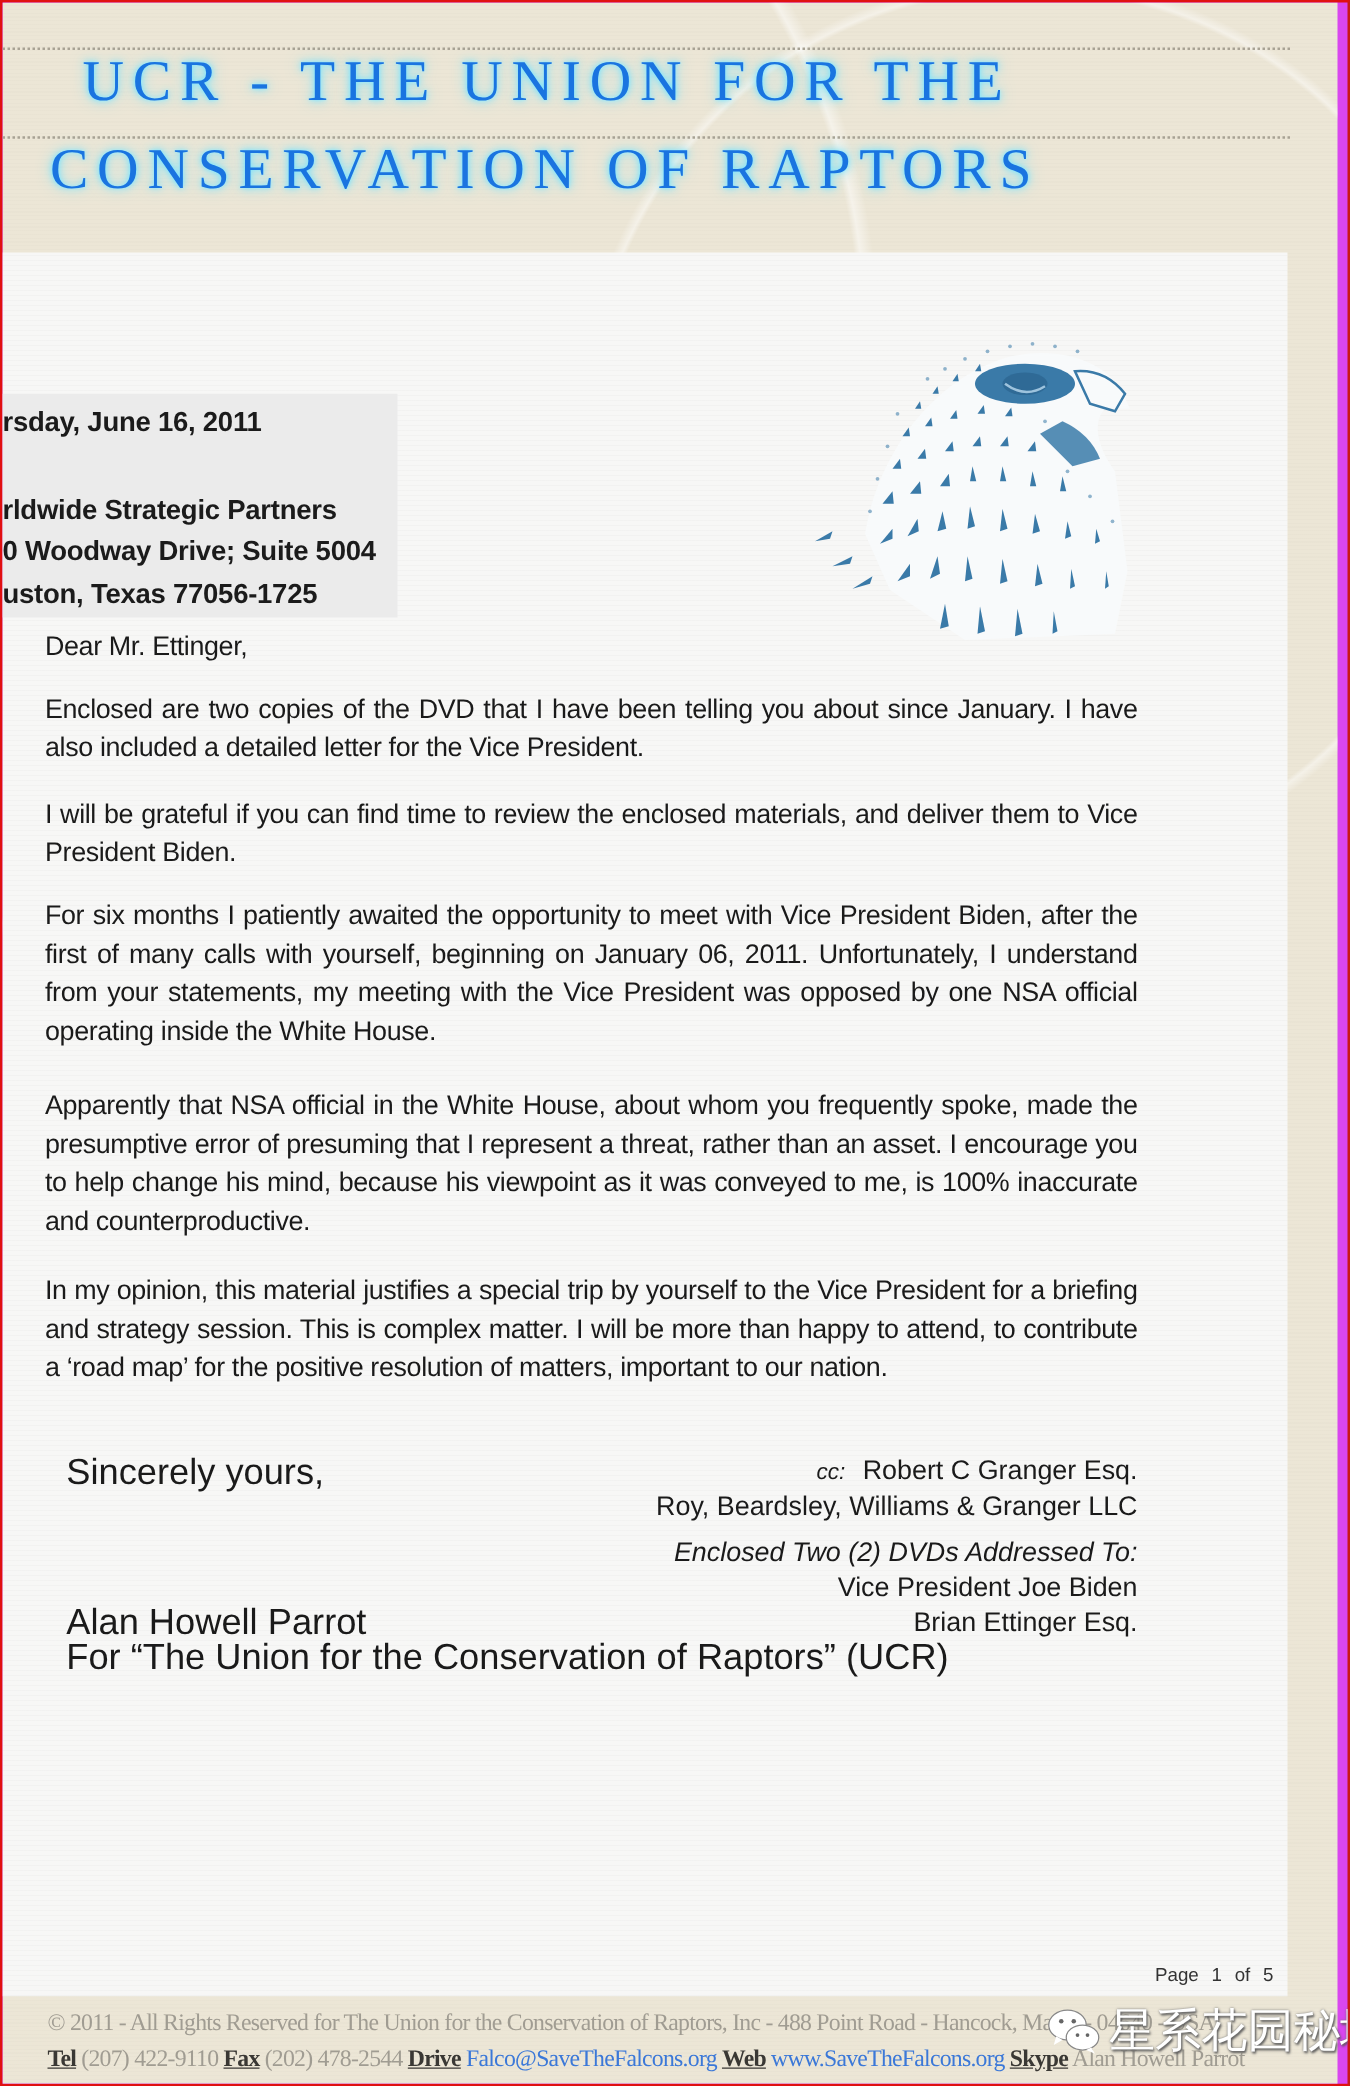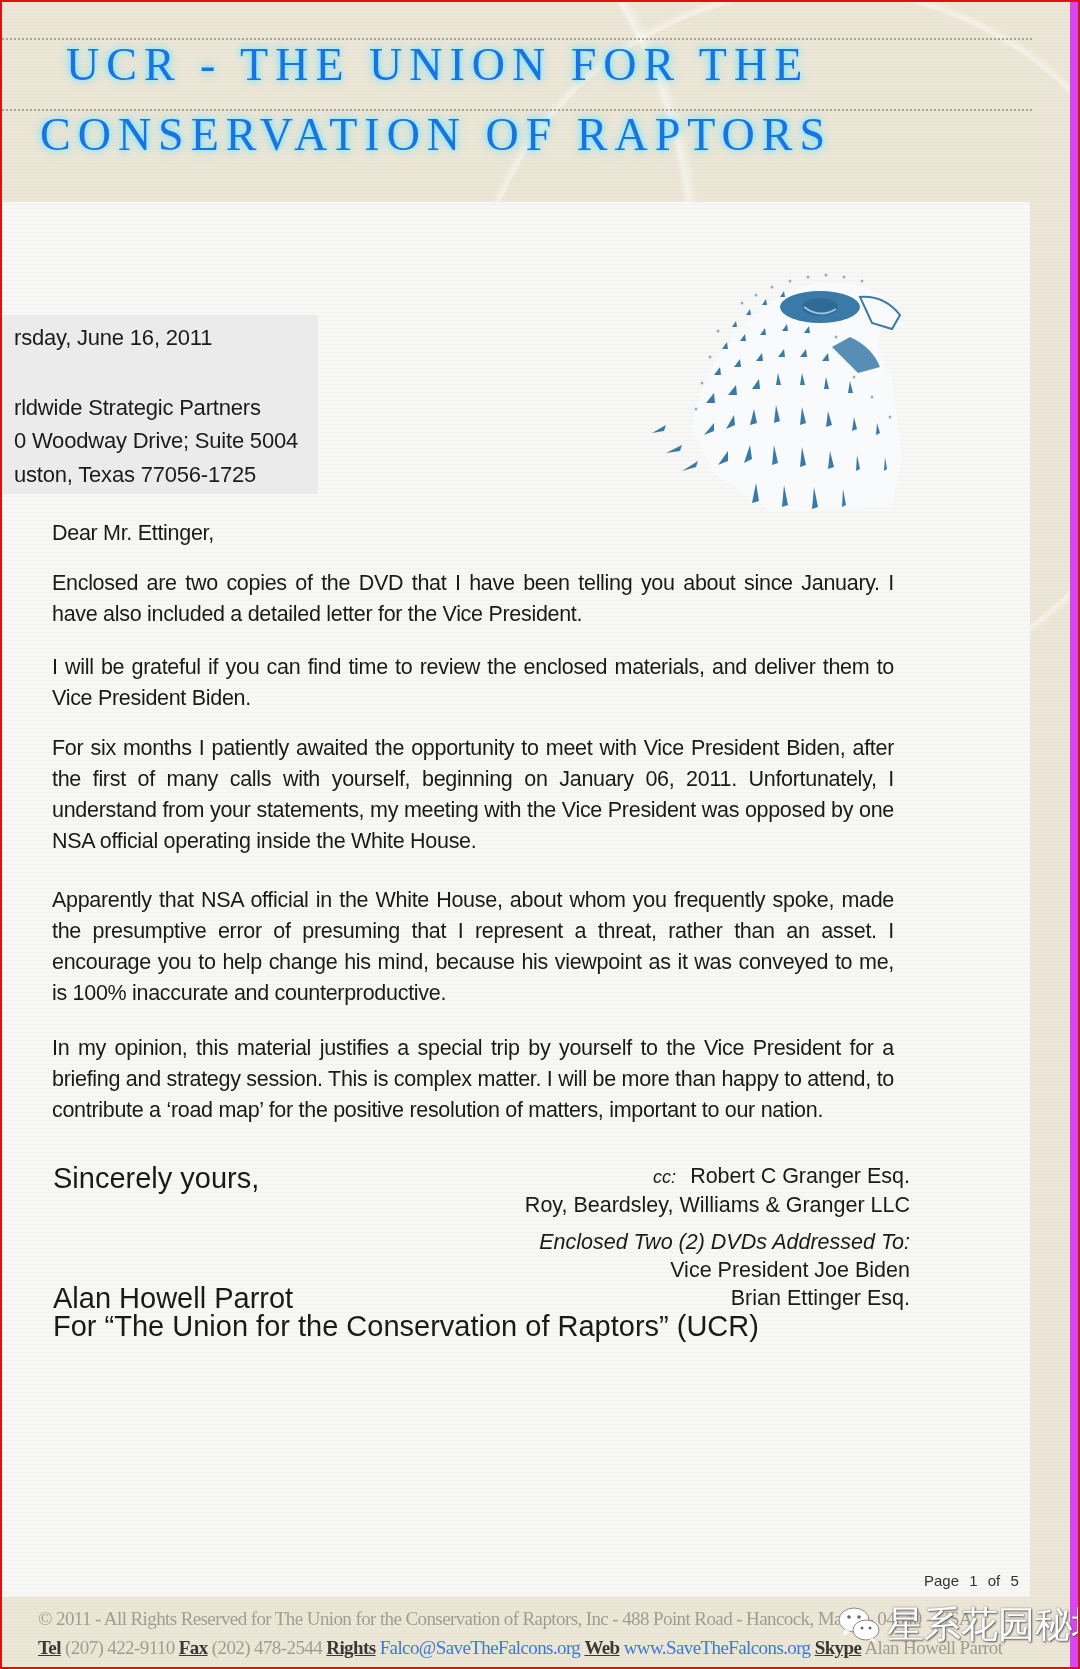--- a/index.html
+++ b/index.html
@@ -51,30 +51,30 @@
     position: absolute; right: 20px; white-space: nowrap;
     font-size: 22px; color: #1b1b1b;
     font-family: "Liberation Sans", sans-serif;
     letter-spacing: -0.2px;
   }
   .addr-line.l0 { top: 10px; }
   .addr-line.l1 { top: 45px; }
   .addr-line.l2 { top: 80px; }
   .addr-line.l3 { top: 113px; }
   .addr-line.l4 { top: 147px; }
-  .addr-clip { position: absolute; left: 12px; top: 0; width: 316px; height: 179px; overflow: hidden; }
+  .addr-clip { position: absolute; left: 0; top: 0; width: 316px; height: 179px; overflow: hidden; font-weight: bold; }
   .bird { position: absolute; left: 620px; top: 255px; width: 290px; height: 260px; }
   .body-text {
     position: absolute; left: 34px; width: 874px;
     font-size: 21.5px; line-height: 31px; color: #1a1a1a;
     font-family: "Liberation Sans", sans-serif;
     text-align: justify;
     letter-spacing: -0.3px;
   }
-  .body-text p { margin: 16px; }
+  .body-text p { margin: 0; }
   .right-block {
     position: absolute; right: 120px; text-align: right;
     font-size: 21.5px; line-height: 28px; color: #1a1a1a; white-space: nowrap;
   }
   .italic { font-style: italic; }
   .cc-label { font-style: italic; font-size: 18px; margin-right: 14px; margin-top: 29px; }
   .sign-line { position: absolute; left: 51px; font-size: 29px; color: #1a1a1a; white-space: nowrap; }
   .page-num {
     position: absolute; left: 922px; top: 1570px;
     font-size: 15px; color: #333; white-space: nowrap; word-spacing: 6px;
@@ -232,21 +232,21 @@
     </div>
 
     <div class="page-num">Page  1  of  5</div>
 
     <div class="footer-line" style="top:1606px">© 2011 - All Rights Reserved for The Union for the Conservation of Raptors, Inc - 488 Point Road - Hancock, Maine - 04640 - USA</div>
     <div class="footer-line" style="top:1635px">
       <span class="lbl">Tel</span>
       <span>(207) 422-9110</span>
       <span class="lbl">Fax</span>
       <span>(202) 478-2544</span>
-      <span class="lbl">Rights</span>
+      <span class="lbl">Drive</span>
       <span class="lnk">Falco@SaveTheFalcons.org</span>
       <span class="lbl">Web</span>
       <span class="lnk">www.SaveTheFalcons.org</span>
       <span class="lbl">Skype</span>
       <span>Alan Howell Parrot</span>
     </div>
 
     <div class="watermark">
       <svg width="44" height="40" viewBox="0 0 44 40">
         <ellipse cx="17" cy="15" rx="15" ry="12" fill="#ffffff" stroke="#888" stroke-width="1"></ellipse>

